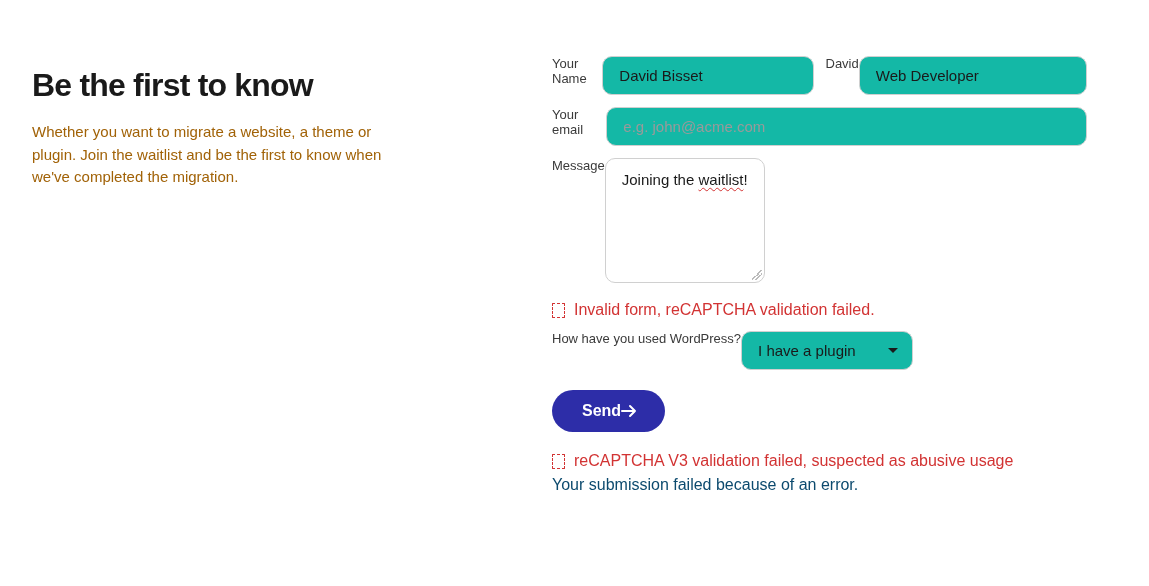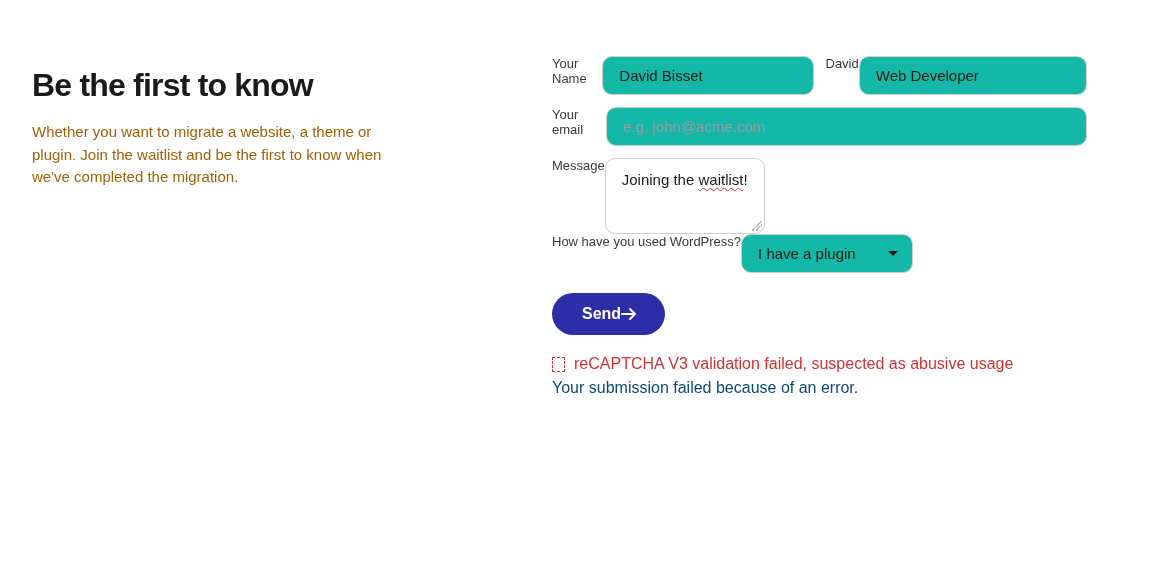--- a/index.html
+++ b/index.html
@@ -116,21 +116,21 @@
       cursor: pointer;
     }
     .send-btn svg { display:block; }
     .msg-content {
       font-size: 15px;
       color: #1a1a1a;
       line-height: 1.45;
       padding: 10px 16px;
       border: 1px solid #d0d0d0;
       border-radius: 10px;
-      height: 76px;
+      height: 125px;
       position: relative;
       background: #fff;
     }
     .msg-content::after {
       content: "";
       position: absolute;
       right: 2px; bottom: 2px;
       width: 10px; height: 10px;
       background:
         linear-gradient(135deg, transparent 45%, #bbb 45%, #bbb 55%, transparent 55%),
@@ -161,20 +161,24 @@
     <div class="field full" style="margin-bottom:12px;">
       <label class="small">Your email</label>
       <input type="email" placeholder="e.g. john@acme.com" style="">
     </div>
 
     <div class="field full">
       <label class="small">Message</label>
       <div class="msg-content" contenteditable="true" style=""><span>Joining the </span><span class="spellunder">waitlist</span><span>!</span></div>
     </div>
 
+    <div class="error-line">
+      <span class="err-icon"></span>
+      <span>Invalid form, reCAPTCHA validation failed.</span>
+    </div>
 
     <div class="field full">
       <label class="small">How have you used WordPress?</label>
       <div class="select-wrap">
         <div class="select">I have a plugin</div>
         <span class="select-caret">
           <svg width="12" height="8" viewBox="0 0 12 8">
               <path d="M1 1 L6 6 L11 1 Z" fill="#1a1a1a"></path>
             </svg>
         </span>

